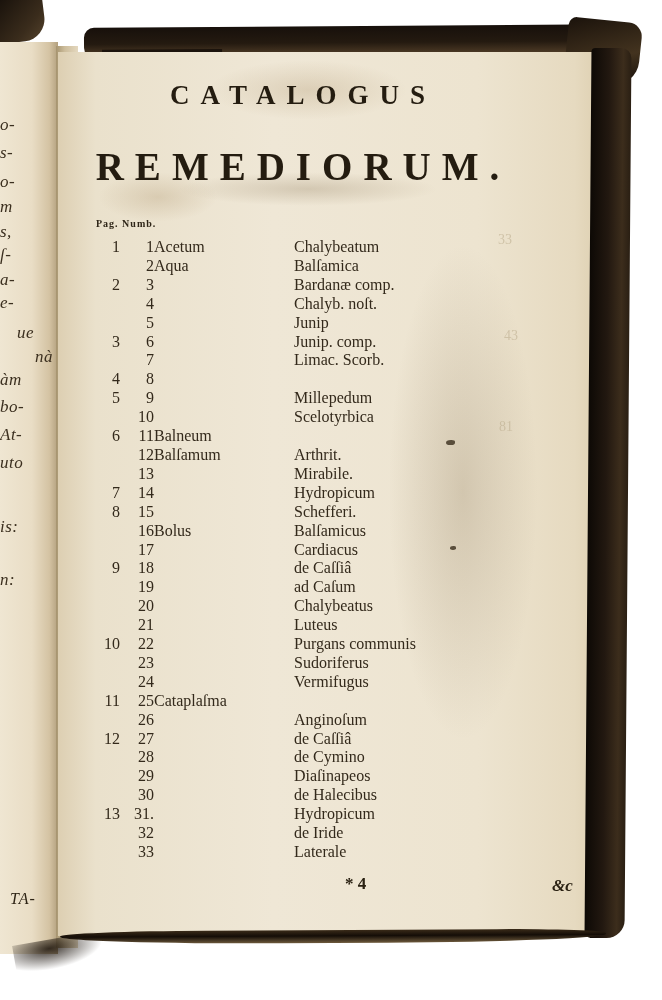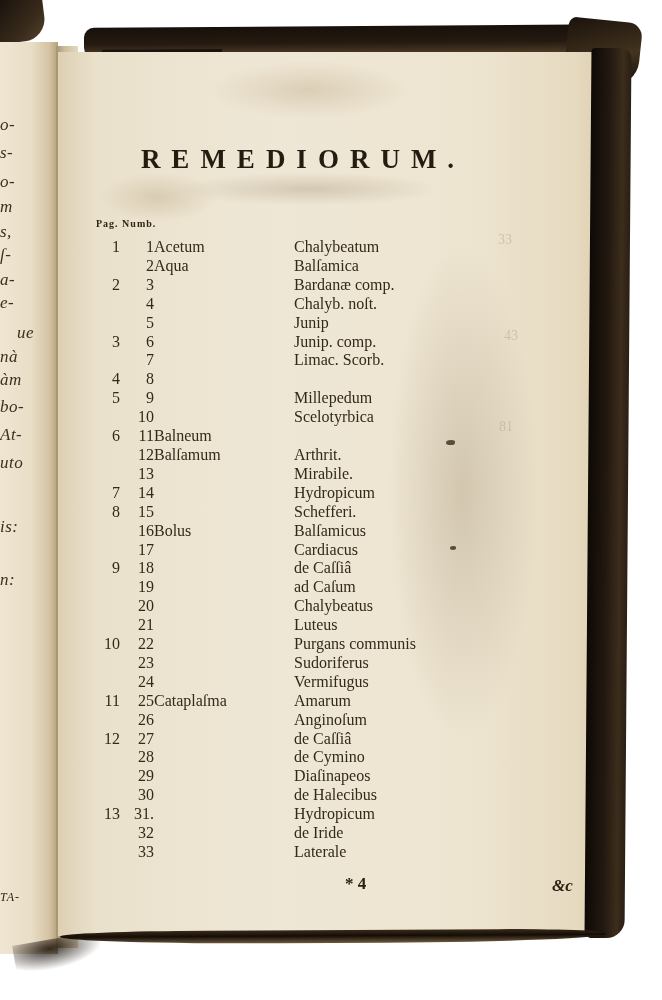--- a/index.html
+++ b/index.html
@@ -54,32 +54,32 @@
     background:radial-gradient(ellipse at 40% 30%,rgba(24,16,9,.85),rgba(24,16,9,0) 70%);
     transform:rotate(-10deg);
   }
 
   
   .fragment{
     position:absolute;left:0px;width:34px;font-style:italic;font-size:17px;
     color:#3b2f1f;white-space:nowrap;letter-spacing:.5px;
   }
   .facing-catchword{
-    position:absolute;left:0px;top:848px;font-size:12px;font-style:italic;
+    position:absolute;left:10px;top:848px;font-size:16px;font-style:italic;
     color:#2e2415;letter-spacing:1px;
   }
 
   
   .title1{
     position:absolute;left:10px;top:28px;width:470px;margin:0;text-align:center;
     font-size:27px;font-weight:bold;letter-spacing:11px;color:#241c10;
   }
   .title2{
     position:absolute;left:6px;top:92px;width:478px;margin:0;text-align:center;
-    font-size:27px;font-weight:bold;letter-spacing:11px;color:#241c10;
+    font-size:39px;font-weight:bold;letter-spacing:11px;color:#241c10;
   }
   .colhdr{
     position:absolute;left:38px;top:166px;font-size:10px;font-weight:bold;
     letter-spacing:1px;color:#2e2517;
   }
   .rows{position:absolute;left:38px;top:186px;width:440px;font-size:16px;line-height:18.9px;}
   .row{display:flex;}
   .cell-pag{width:24px;text-align:right;flex:none;}
   .cell-numb{width:30px;margin-left:4px;text-align:right;flex:none;}
   .cell-cat{width:140px;flex:none;}
@@ -106,21 +106,21 @@
     <div id="fragments">
         <span class="fragment" style="top: 73px;">o-</span>
         <span class="fragment" style="top: 101px;">s-</span>
         <span class="fragment" style="top: 130px;">o-</span>
         <span class="fragment" style="top: 155px;">m</span>
         <span class="fragment" style="top: 180px;">s,</span>
         <span class="fragment" style="top: 203px;">ſ-</span>
         <span class="fragment" style="top: 228px;">a-</span>
         <span class="fragment" style="top: 251px;">e-</span>
         <span class="fragment" style="top: 281px; text-align: right;">ue</span>
-        <span class="fragment" style="top: 305px;">nà</span>
+        <span class="fragment" style="top: 305px; padding-left: 35px;">nà</span>
         <span class="fragment" style="top: 328px;">àm</span>
         <span class="fragment" style="top: 355px;">bo-</span>
         <span class="fragment" style="top: 383px;">At-</span>
         <span class="fragment" style="top: 411px;">uto</span>
         <span class="fragment" style="top: 475px;">is:</span>
         <span class="fragment" style="top: 528px;">n:</span>
       </div>
     <div class="facing-catchword">TA-</div>
   </div>
   <div class="gutter"></div>
@@ -131,20 +131,21 @@
     <div class="smudge" style="left:120px;top:120px;width:260px;height:34px;"></div>
     <div class="smudge" style="left:330px;top:190px;width:150px;height:500px;"></div>
     <div class="speck" style="left:388px;top:388px;"></div>
     <div class="speck" style="left:392px;top:494px;width:6px;height:4px;"></div>
     <div id="ghosts">
         <span class="ghost-num" style="left: 440px; top: 180px;">33</span>
         <span class="ghost-num" style="left: 446px; top: 276px;">43</span>
         <span class="ghost-num" style="left: 441px; top: 336px; margin-top: 31px;">81</span>
       </div>
 
+    <h1 class="title1">CATALOGUS</h1>
     <h2 class="title2">REMEDIORUM.</h2>
 
     <div class="colhdr">Pag. Numb.</div>
 
     <div class="rows" id="rows">
         <div class="row">
           <span class="cell-pag">1</span>
           <span class="cell-numb">1</span>
           <span class="cell-cat">Acetum</span>
           <span class="cell-rem">Chalybeatum</span>
@@ -283,21 +284,20 @@
         <div class="row">
           <span class="cell-pag"></span>
           <span class="cell-numb">24</span>
           <span class="cell-cat"></span>
           <span class="cell-rem">Vermifugus</span>
         </div>
         <div class="row">
           <span class="cell-pag">11</span>
           <span class="cell-numb">25</span>
           <span class="cell-cat">Cataplaſma</span>
-          <span class="cell-rem">Amarum</span>
         </div>
         <div class="row">
           <span class="cell-pag"></span>
           <span class="cell-numb">26</span>
           <span class="cell-cat"></span>
           <span class="cell-rem">Anginoſum</span>
         </div>
         <div class="row">
           <span class="cell-pag">12</span>
           <span class="cell-numb">27</span>

